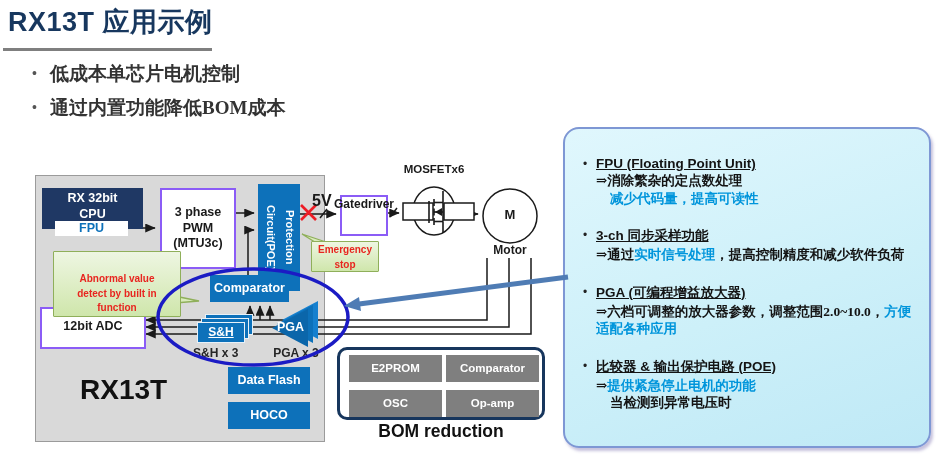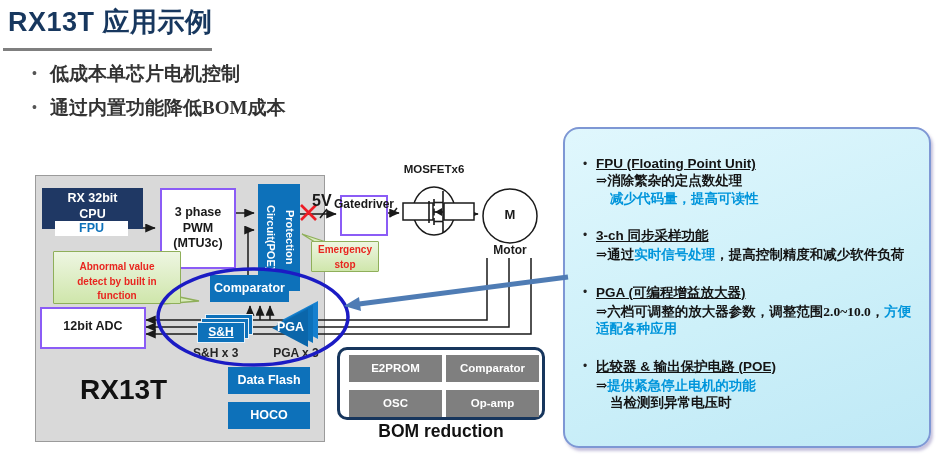--- a/index.html
+++ b/index.html
@@ -57,21 +57,21 @@
   .gate{left:340px;top:195px;width:44px;height:37px;font-size:12px;line-height:15px;
         display:flex;justify-content:center;}
   .mosfet-label{left:392px;top:163px;width:84px;text-align:center;font-size:11.5px;font-weight:600;color:#1a1a1a;}
   .motor-m{left:496px;top:207px;width:28px;text-align:center;font-size:13px;font-weight:600;color:#1a1a1a;}
   .motor-label{left:484px;top:243px;width:52px;text-align:center;font-size:12px;font-weight:600;color:#1a1a1a;}
   .v5{left:312px;top:192px;width:26px;font-size:16px;font-weight:600;color:#1a1a1a;}
 
   
   .gcall{border:1.5px solid #8faf5a;border-radius:1px;background:linear-gradient(#eef6e2,#cfe6ab);
          color:#e8251f;font-weight:800;font-size:10px;line-height:14.5px;text-align:center;box-sizing:border-box;}
-  .abn{left:53px;top:251px;width:128px;height:53px;padding-top:8px;}
+  .abn{left:53px;top:251px;width:128px;height:66px;padding-top:20px;}
   .emg{left:311px;top:241px;width:68px;height:31px;padding-top:1px;}
   .gcall span{display:block;}
 
   
   .bom{left:337px;top:347px;width:208px;height:73px;background:#fff;border:3px solid #17365D;border-radius:10px;box-sizing:border-box;}
   .bom-box{position:absolute;background:#7f7f7f;color:#fff;font-size:11.5px;font-weight:600;
            width:93px;height:27px;line-height:27px;text-align:center;}
   .bom-label{left:330px;top:421px;width:222px;text-align:center;font-size:17.5px;font-weight:800;color:#111;}
 
   

